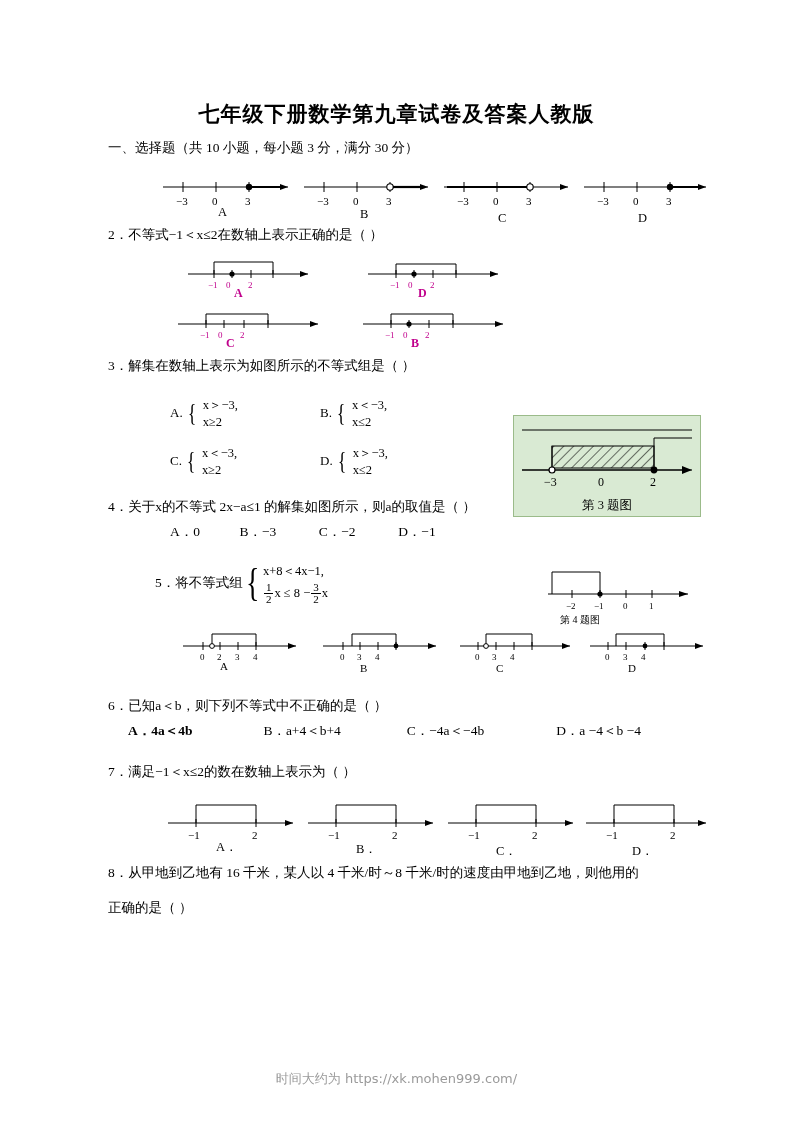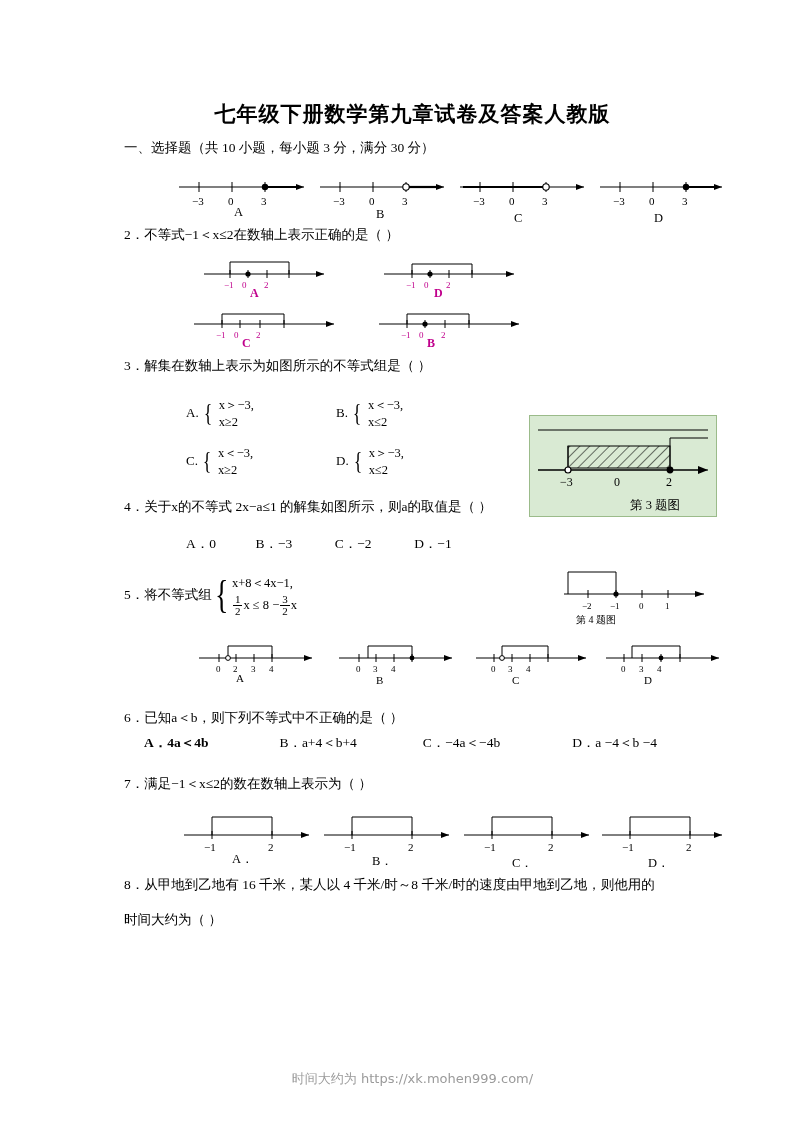--- a/index.html
+++ b/index.html
@@ -10,21 +10,21 @@
   body {
     width: 793px;
     height: 1122px;
     position: relative;
     font-family: "Liberation Serif", serif;
     color: #000;
     overflow: hidden;
   }
   .page {
     position: absolute;
-    left: 16px; top: 0;
+    left: 0; top: 0;
     width: 687px;
     height: 1122px;
   }
   .title {
     position: absolute;
     top: 100px;
     left: 0;
     width: 793px;
     text-align: center;
     font-family: "DejaVu Sans", sans-serif;
@@ -74,21 +74,20 @@
     height: 100px;
     background: #d9ead3;
     border: 1px solid #9bbb8a;
   }
   .fig3 .cap {
     position: absolute;
     bottom: 2px;
     width: 100%;
     text-align: center;
     font-size: 12.5px;
-    padding-left: 32px;
   }
   .fig4 {
     position: absolute;
     left: 538px;
     top: 560px;
     width: 160px;
     height: 66px;
   }
   .fig4 .cap {
     position: absolute;
@@ -317,28 +316,28 @@
         <span class="sys">
           <span style="display:block;">x＞−3,</span>
           <span style="display:block;">x≤2</span>
         </span>
       </div>
     </div>
 
     <div class="line" style="margin-top:6px;">
       <span>4．</span><span>关于x的不等式 2x−a≤1 的解集如图所示，则a的取值是（      ）</span>
     </div>
-    <div class="line" style="margin-left:62px; margin-top:16px;">
+    <div class="line" style="margin-left:62px; margin-top:4px;">
       <span style="display:inline-block; width:66px;">A．0</span>
       <span style="display:inline-block; width:76px;">B．−3</span>
       <span style="display:inline-block; width:76px;">C．−2</span>
       <span style="display:inline-block; width:76px;">D．−1</span>
     </div>
 
-    <div class="line" style="margin-top:18px; line-height:2.2;">
+    <div class="line" style="margin-top:18px; line-height:2.2;margin-left:47px;">
       <span>5．</span><span>将不等式组</span><span class="brace" style="font-size:40px;">{</span><span class="sys" style="font-size:12.5px; line-height:1.7;">
         <span style="display:block;">x+8＜4x−1,</span>
         <span style="display:block;"><span class="frac"><span class="num">1</span><span class="den">2</span></span><span>x ≤ 8 −</span><span class="frac"><span class="num">3</span><span class="den">2</span></span><span>x</span></span>
       </span>
     </div>
 
     <div class="nl-row" style="height:58px; margin-top:14px;">
       <svg width="600" height="58" viewBox="0 0 600 58">
 
         <g>
@@ -480,21 +479,21 @@
       <span class="opt-label" style="position:absolute; left:108px; top:48px;">A．</span>
       <span class="opt-label" style="position:absolute; left:248px; top:50px;">B．</span>
       <span class="opt-label" style="position:absolute; left:388px; top:52px;">C．</span>
       <span class="opt-label" style="position:absolute; left:524px; top:52px;">D．</span>
     </div>
 
     <div class="line" style="margin-top:12px;">
       <span>8．</span><span>从甲地到乙地有 16 千米，某人以 4 千米/时～8 千米/时的速度由甲地到乙地，则他用的</span>
     </div>
     <div class="line" style="margin-top:14px;">
-      <span>时间大约为（     ）</span>
+      <span>正确的是（     ）</span>
     </div>
 
   </div>
 
   <div class="fig3">
     <svg width="186" height="100" viewBox="0 0 186 100">
       <line x1="8" y1="14" x2="178" y2="14" stroke="#000" stroke-width="1"></line>
       <line x1="8" y1="54" x2="170" y2="54" stroke="#000" stroke-width="1"></line>
       <polygon points="178,54 168,50 168,58" fill="#000"></polygon>
       <line x1="8" y1="54" x2="178" y2="54" stroke="#000" stroke-width="1"></line>

